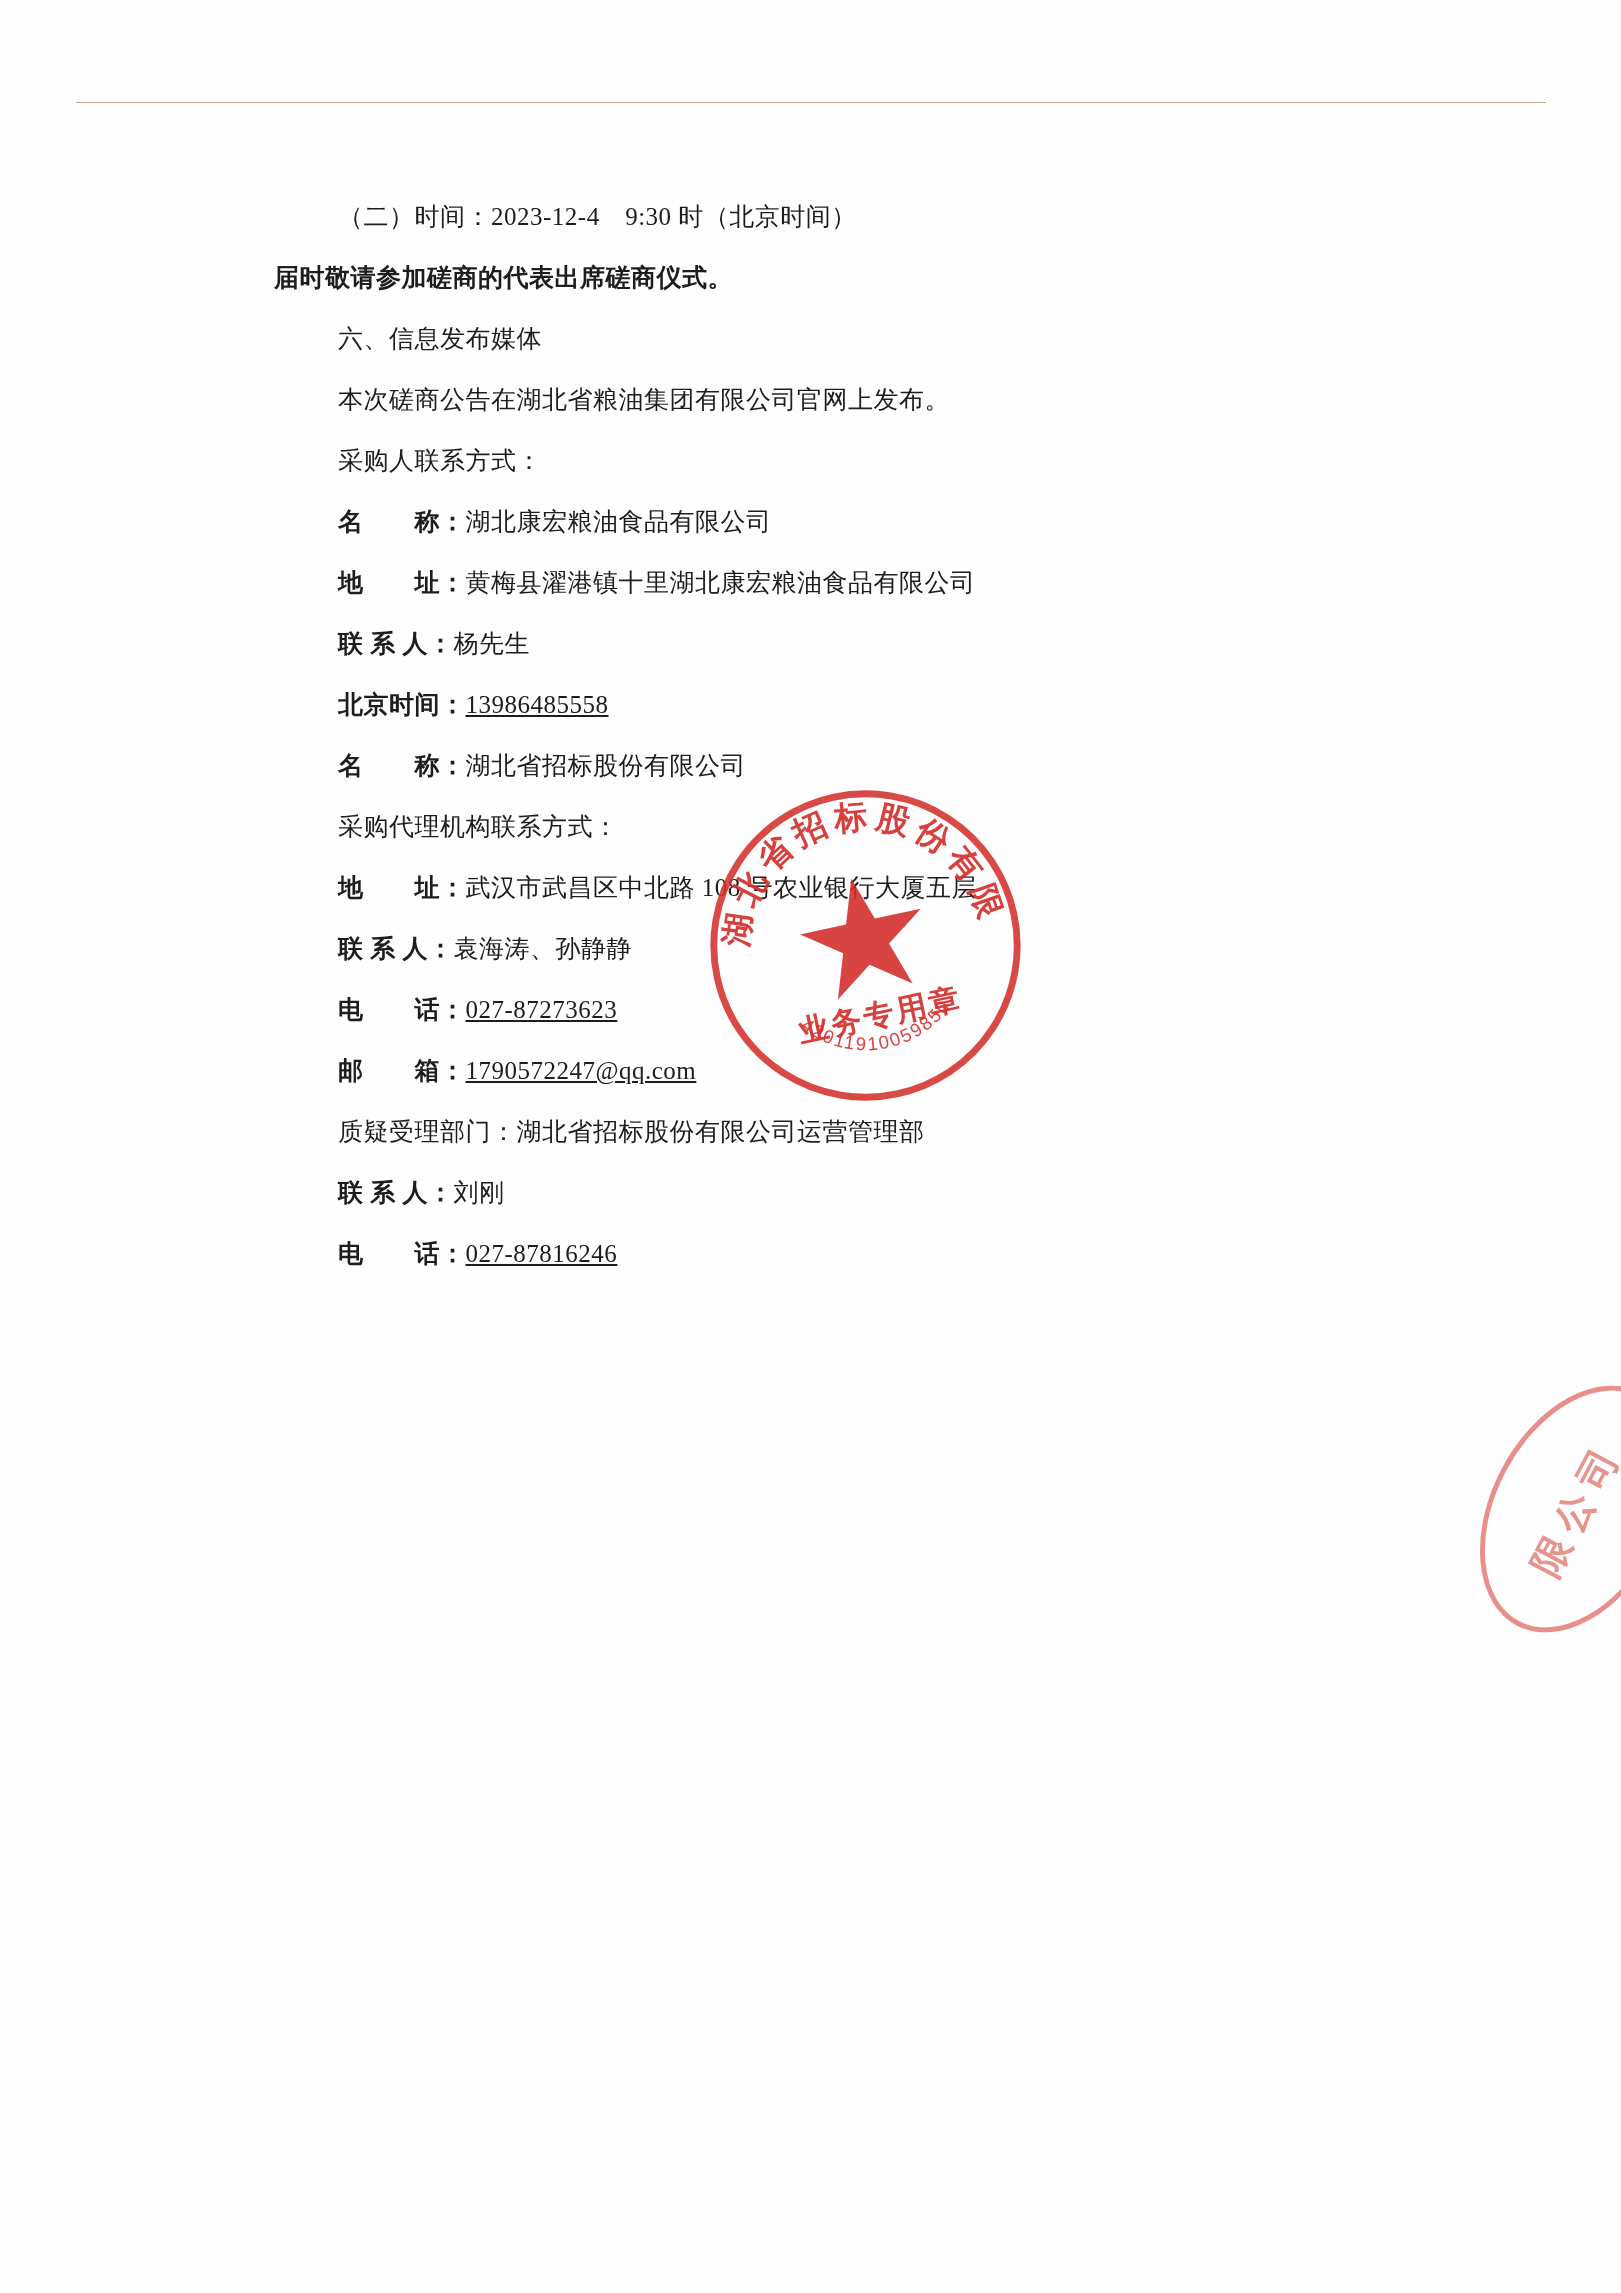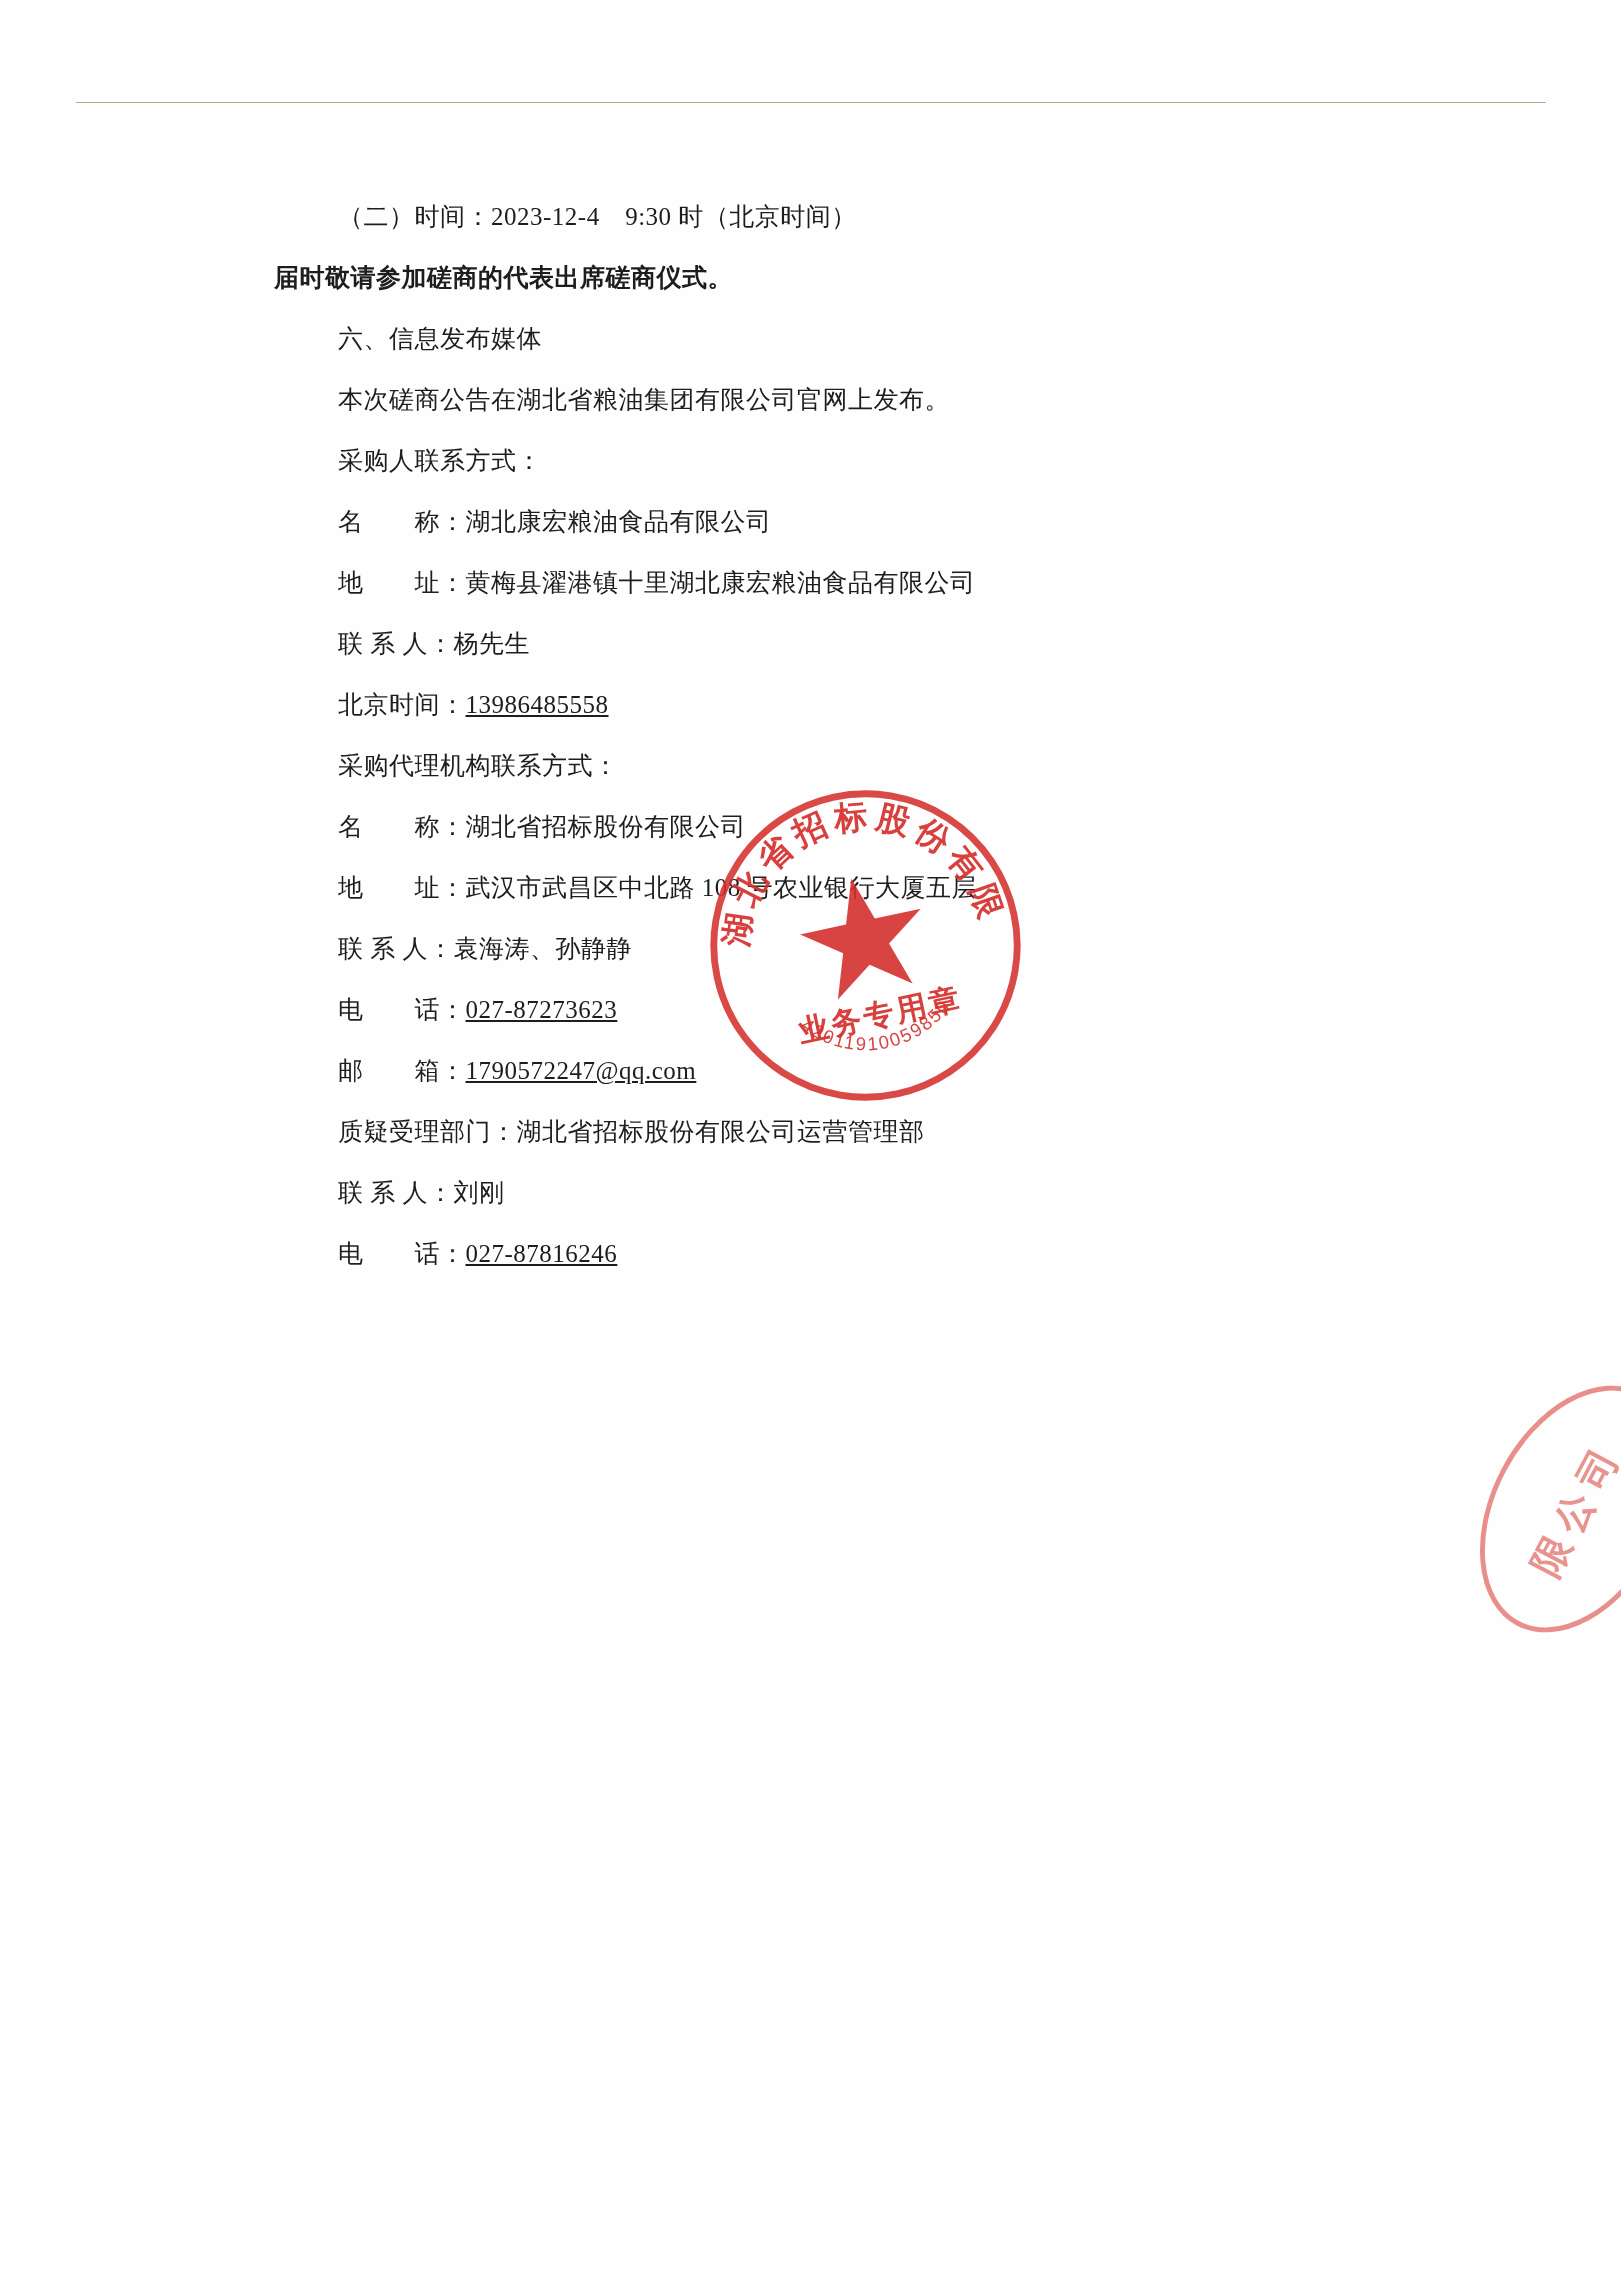--- a/index.html
+++ b/index.html
@@ -48,20 +48,21 @@
     color: #1d1d1d;
   }
 
   
   .indent-0 { padding-left: 274px; font-weight: bold; }   
   .indent-1 { padding-left: 338px; }
   .lbl {
     display: inline-block;
     min-width: 103px;
     white-space: pre;
+    font-weight: bold;
   }
 
   .num { font-family: "Liberation Serif", "DejaVu Serif", serif; text-decoration: underline; }
 
   
   .seal {
     position: absolute;
     left: 704px;
     top: 784px;
     width: 323px;
@@ -99,23 +100,23 @@
     <div class="line indent-1">采购人联系方式：</div>
 
     <div class="line indent-1"><span class="lbl">名　　称：</span><span>湖北康宏粮油食品有限公司</span></div>
 
     <div class="line indent-1"><span class="lbl">地　　址：</span><span>黄梅县濯港镇十里湖北康宏粮油食品有限公司</span></div>
 
     <div class="line indent-1"><span class="lbl">联 系 人：</span><span>杨先生</span></div>
 
     <div class="line indent-1"><span class="lbl">北京时间：</span><span class="num">13986485558</span></div>
 
+    <div class="line indent-1"><span class="lbl">名　　称：</span><span>湖北省招标股份有限公司</span></div>
+
     <div class="line indent-1">采购代理机构联系方式：</div>
-
-    <div class="line indent-1"><span class="lbl">名　　称：</span><span>湖北省招标股份有限公司</span></div>
 
     <div class="line indent-1"><span class="lbl">地　　址：</span><span>武汉市武昌区中北路 108 号农业银行大厦五层</span></div>
 
     <div class="line indent-1"><span class="lbl">联 系 人：</span><span>袁海涛、孙静静</span></div>
 
     <div class="line indent-1"><span class="lbl">电　　话：</span><span class="num">027-87273623</span></div>
 
     <div class="line indent-1"><span class="lbl">邮　　箱：</span><span class="num">1790572247@qq.com</span></div>
 
     <div class="line indent-1">质疑受理部门：湖北省招标股份有限公司运营管理部</div>

